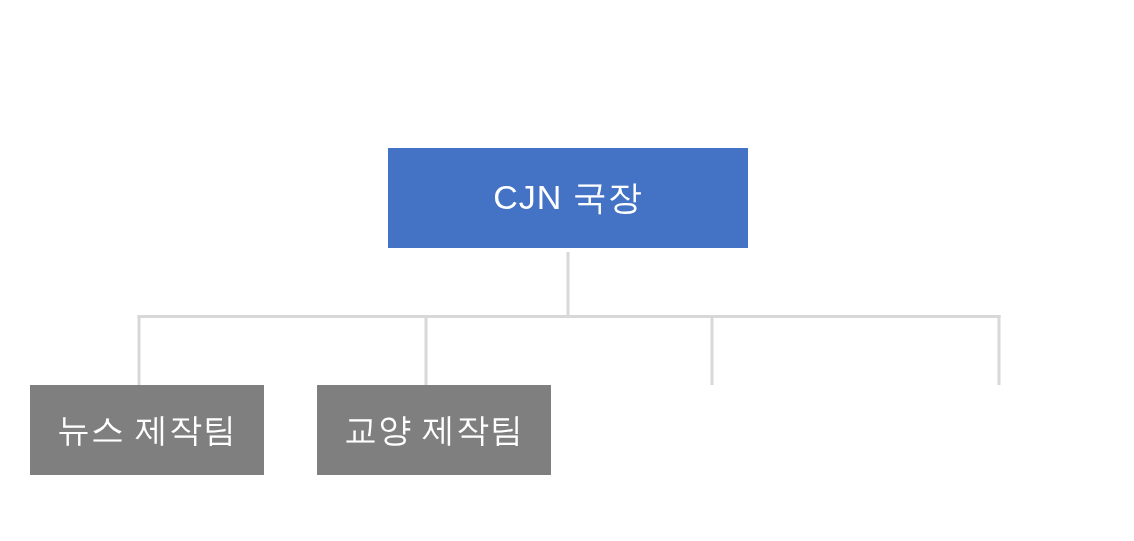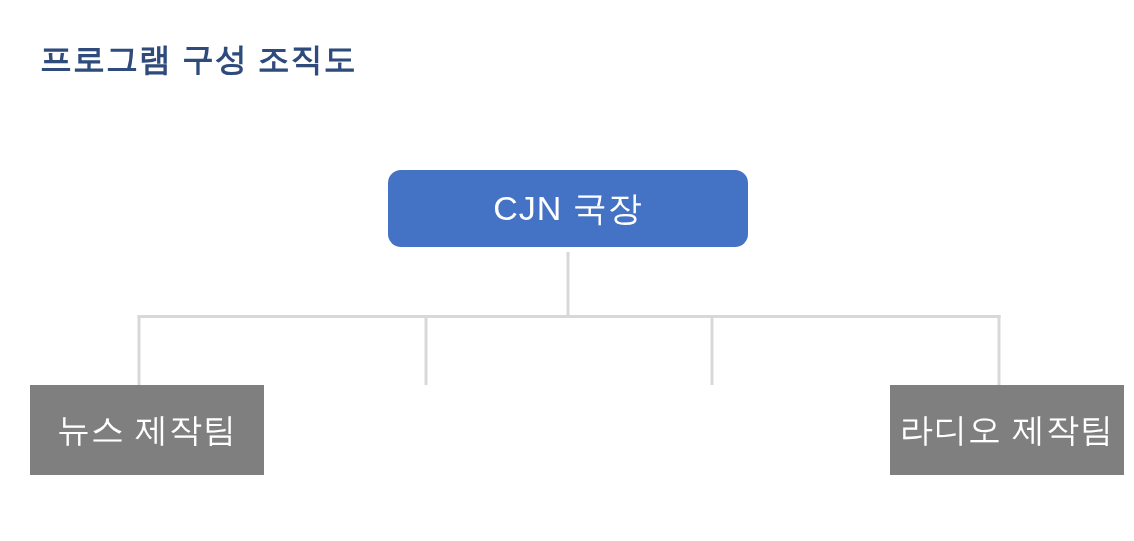--- a/index.html
+++ b/index.html
@@ -49,55 +49,53 @@
     align-items: center;
     justify-content: center;
     color: var(--box-text);
     font-size: 34px;
     letter-spacing: 1px;
     white-space: nowrap;
     text-align: center;
   }
   .box.root {
     left: 388px;
-    top: 170px;
+    top: 148px;
     width: 360px;
-    height: 77px;
+    height: 100px;
     background: var(--root-box-fill);
-    border-radius: 13px;
   }
   .box.team {
     top: 385px;
     width: 234px;
     height: 90px;
     background: var(--team-box-fill);
     font-size: 33px;
   }
   .team-0 { left: 30px; }
   .team-1 { left: 317px; }
   .team-2 { left: 603px; width: 219px; }
   .team-3 { left: 890px; }
 </style>
 </head>
 <body>
 
 <div class="canvas">
 
-  <h1 class="title">프로그램 구성 조직도</h1>
 
   <svg class="connectors" viewBox="0 0 1134 541" aria-hidden="true">
     <line x1="568" y1="252" x2="568" y2="318"></line>
     <line x1="137.5" y1="316.5" x2="1000.5" y2="316.5"></line>
     <line x1="139" y1="315" x2="139" y2="385"></line>
     <line x1="426" y1="315" x2="426" y2="385"></line>
     <line x1="712" y1="315" x2="712" y2="385"></line>
     <line x1="999" y1="315" x2="999" y2="385"></line>
   </svg>
 
   <div class="box root">CJN 국장</div>
 
   <div class="box team team-0">뉴스 제작팀</div>
 
+  <div class="box team team-1">교양 제작팀</div>
 
 
-  <div class="box team team-3">라디오 제작팀</div>
 
 </div>
 
 </body></html>

